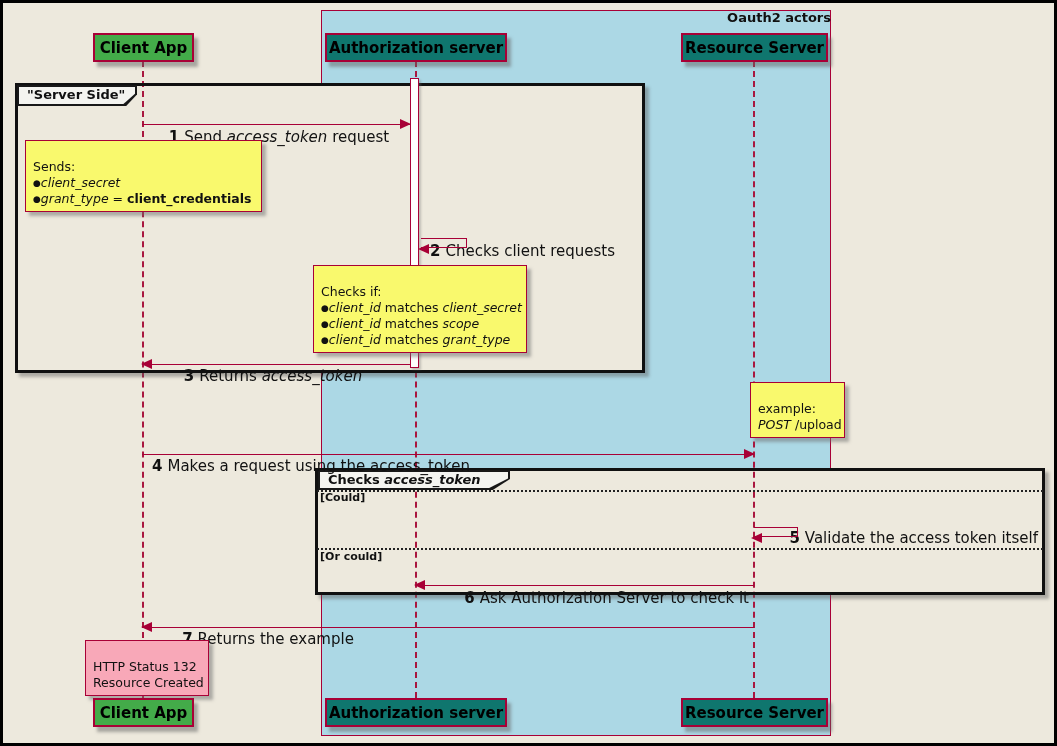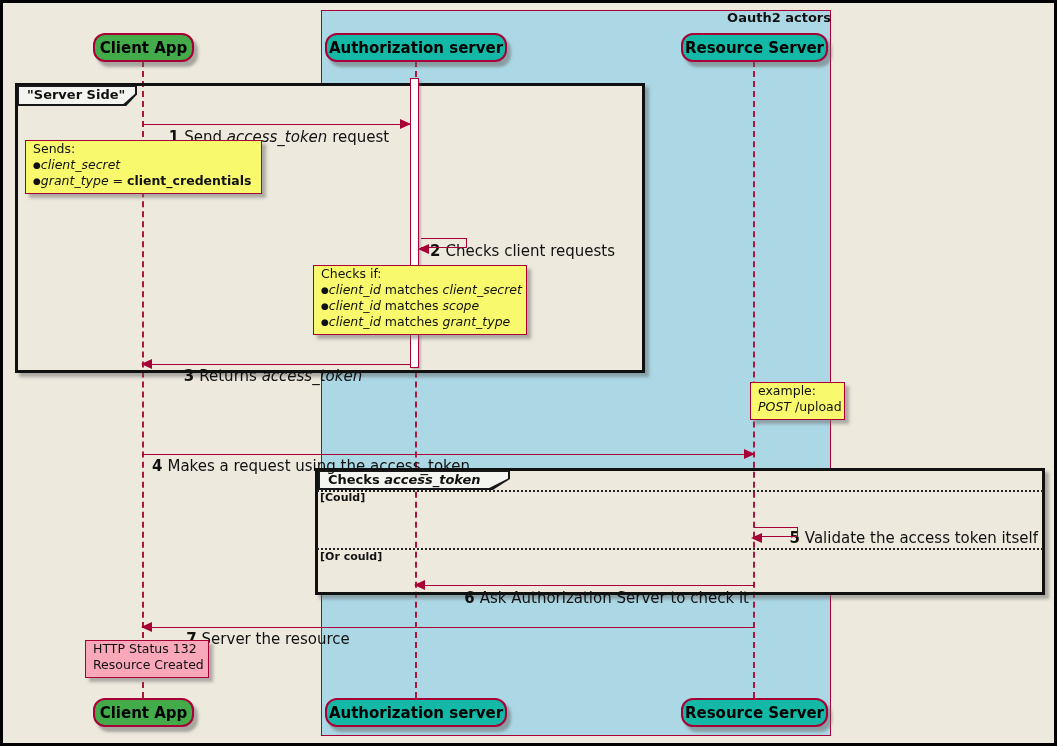--- a/index.html
+++ b/index.html
@@ -40,30 +40,30 @@
     border-right:11px solid #A80036; }
   .self-arrow { position:absolute; height:10px; border:1.7px solid #A80036; border-left:none;
     z-index:5; }
   .self-arrow::after { content:""; position:absolute; left:-3px; bottom:-7px; width:0; height:0;
     border-top:5px solid transparent; border-bottom:5px solid transparent;
     border-right:11px solid #A80036; }
   .mlabel { position:absolute; font-size:15px; white-space:nowrap; z-index:5;margin-top:24px; }
   .mlabel b { margin-right:5px; }
   
   .note { position:absolute; background:#F9F96D; border:1.5px solid #A80036;
-    font-size:12.5px; line-height:16px; padding:0 8px 4px 7px;
+    font-size:12.5px; line-height:16px; padding:18px 8px 4px 7px;
     box-shadow:4px 4px 3px rgba(110,110,110,.5); z-index:6; white-space:nowrap; }
   .note.pink { background:#F8A8B8; }
   .note .bullet { font-size:9px; vertical-align:1px; }
   
   .participant { position:absolute; height:29px; display:flex; align-items:center;
     justify-content:center; border:2px solid #A80036; font-weight:bold; font-size:15px;
     color:#000; box-shadow:4px 5px 3px rgba(100,100,100,.5); z-index:7; white-space:nowrap; }
-  .participant.green { background:#43AB49;border-radius:12px; }
-  .participant.blue  { background:#14b8a6;border-radius:12px; }
+  .participant.green { background:#43AB49; }
+  .participant.blue  { background:#0f766e; }
 </style>
 </head>
 <body>
 
 <div id="diagram">
 
   <div class="oauth-box"></div>
   <div class="box-title">Oauth2 actors</div>
 
   <div class="frame-bg" style="left:12px;top:80px;width:630px;height:290px;"></div>
@@ -122,21 +122,21 @@
 
   <div class="mlabel" style="left:149px;top:430px;"><b>4</b><span>Makes a request using the access_token</span></div>
   <div class="arrow right" style="left:139px;top:451px;width:612px;"></div>
 
   <div class="mlabel" style="left:757px;top:502px;width:278px;text-align:right;"><b>5</b><span>Validate the access token itself</span></div>
   <div class="self-arrow" style="left:751px;top:524px;width:44px;"></div>
 
   <div class="mlabel" style="left:430px;top:562px;width:316px;text-align:right;"><b>6</b><span>Ask Authorization Server to check it</span></div>
   <div class="arrow left" style="left:412px;top:582px;width:339px;"></div>
 
-  <div class="mlabel" style="left:150px;top:603px;width:230px;text-align:center;"><b>7</b><span>Server the resource</span></div>
+  <div class="mlabel" style="left:150px;top:603px;width:230px;text-align:center;"><b>7</b><span>Returns the example</span></div>
   <div class="arrow left" style="left:139px;top:624px;width:612px;"></div>
 
   <div class="note pink" style="left:82px;top:637px;width:124px;">
     <div>HTTP Status 132</div>
     <div>Resource Created</div>
   </div>
 
   <div class="participant green" style="left:90px;top:30px;width:101px;">
       <span>Client App</span>
     </div>

